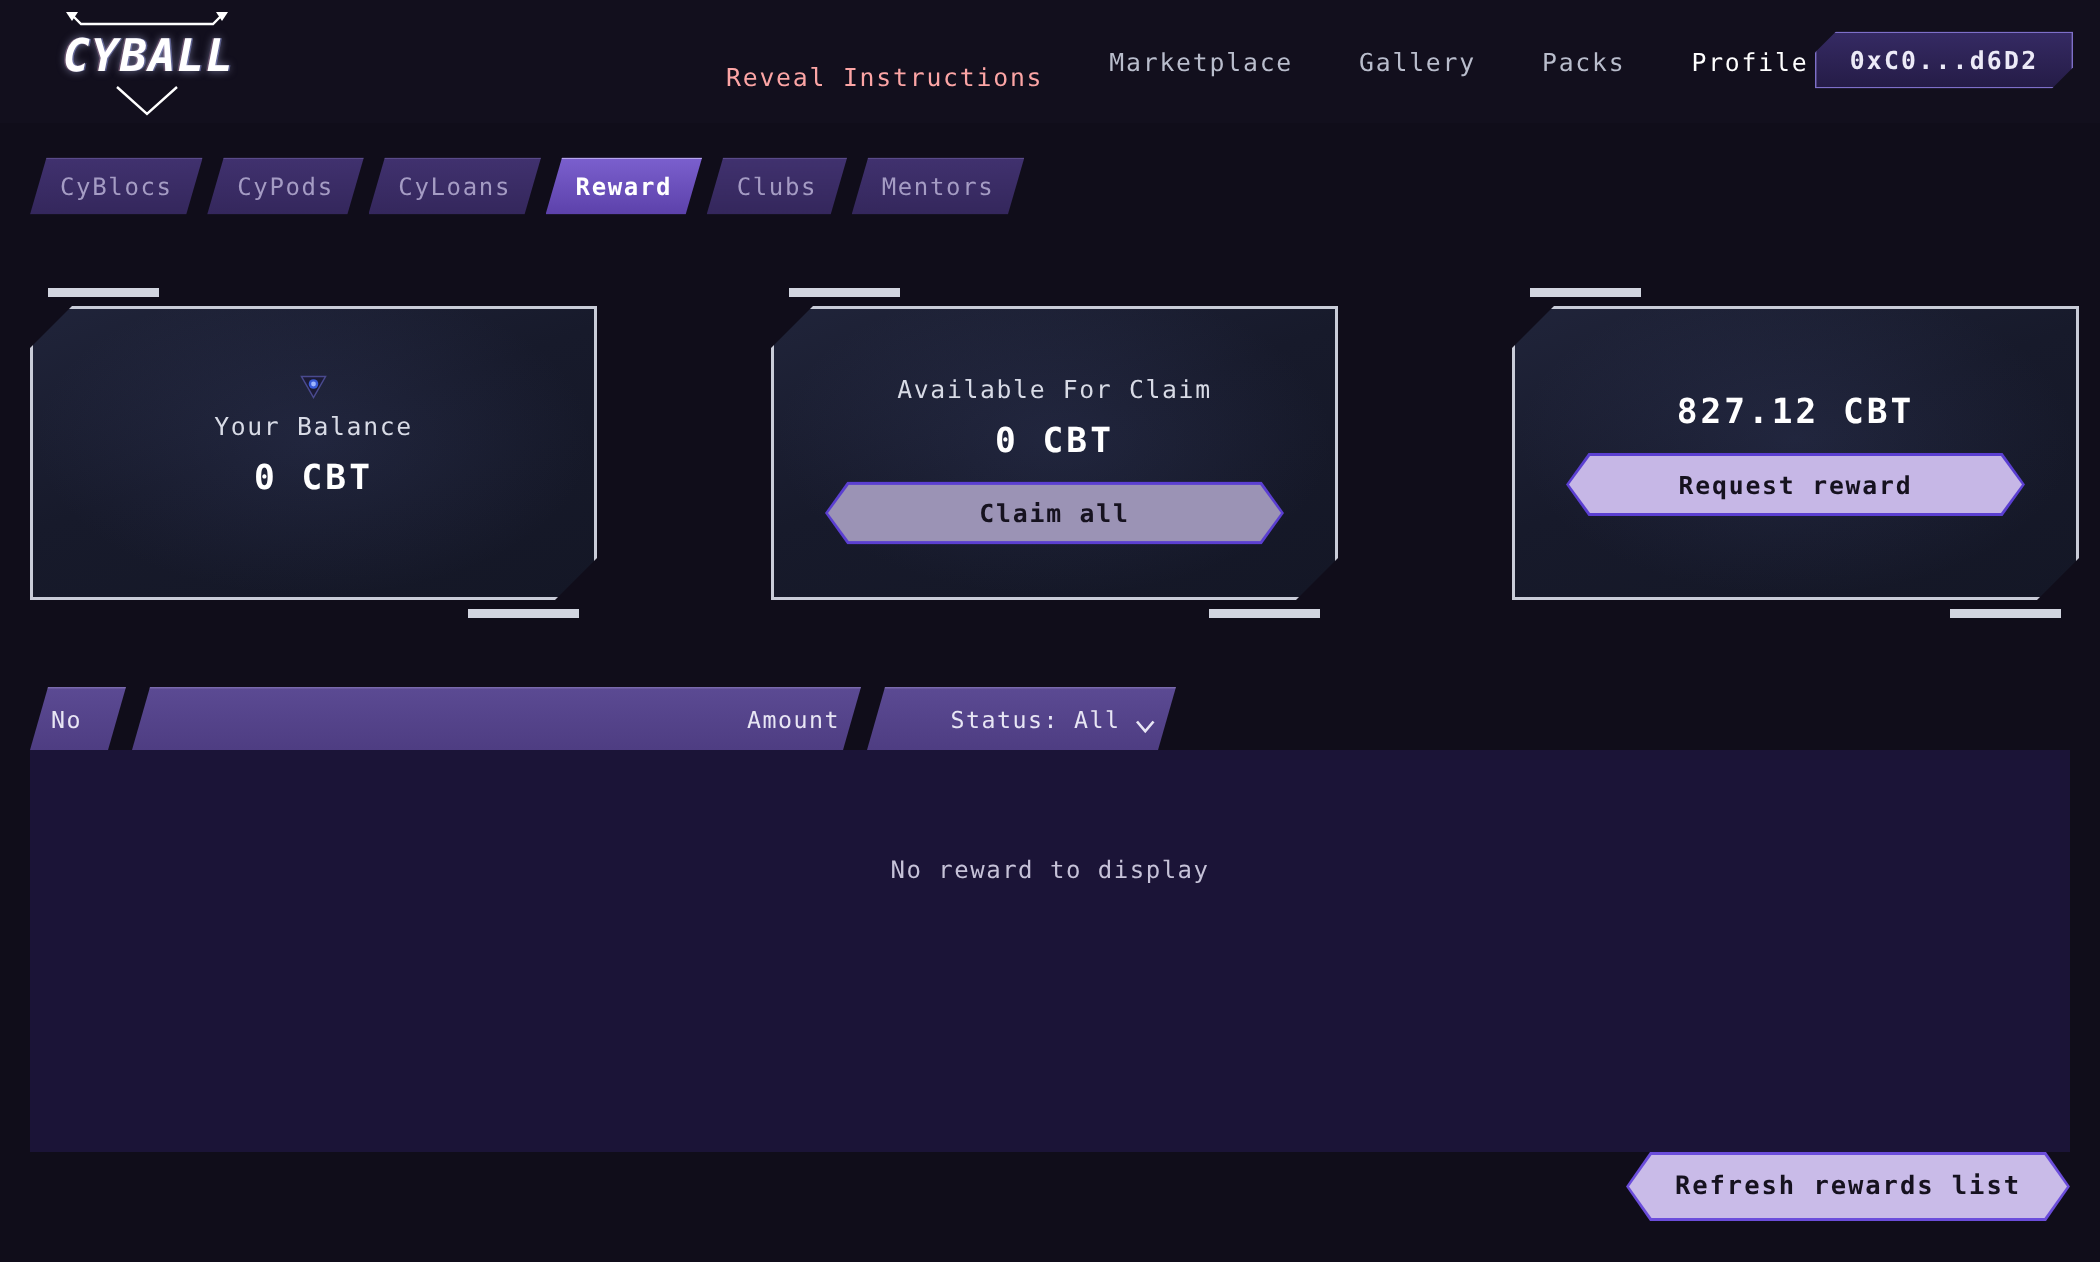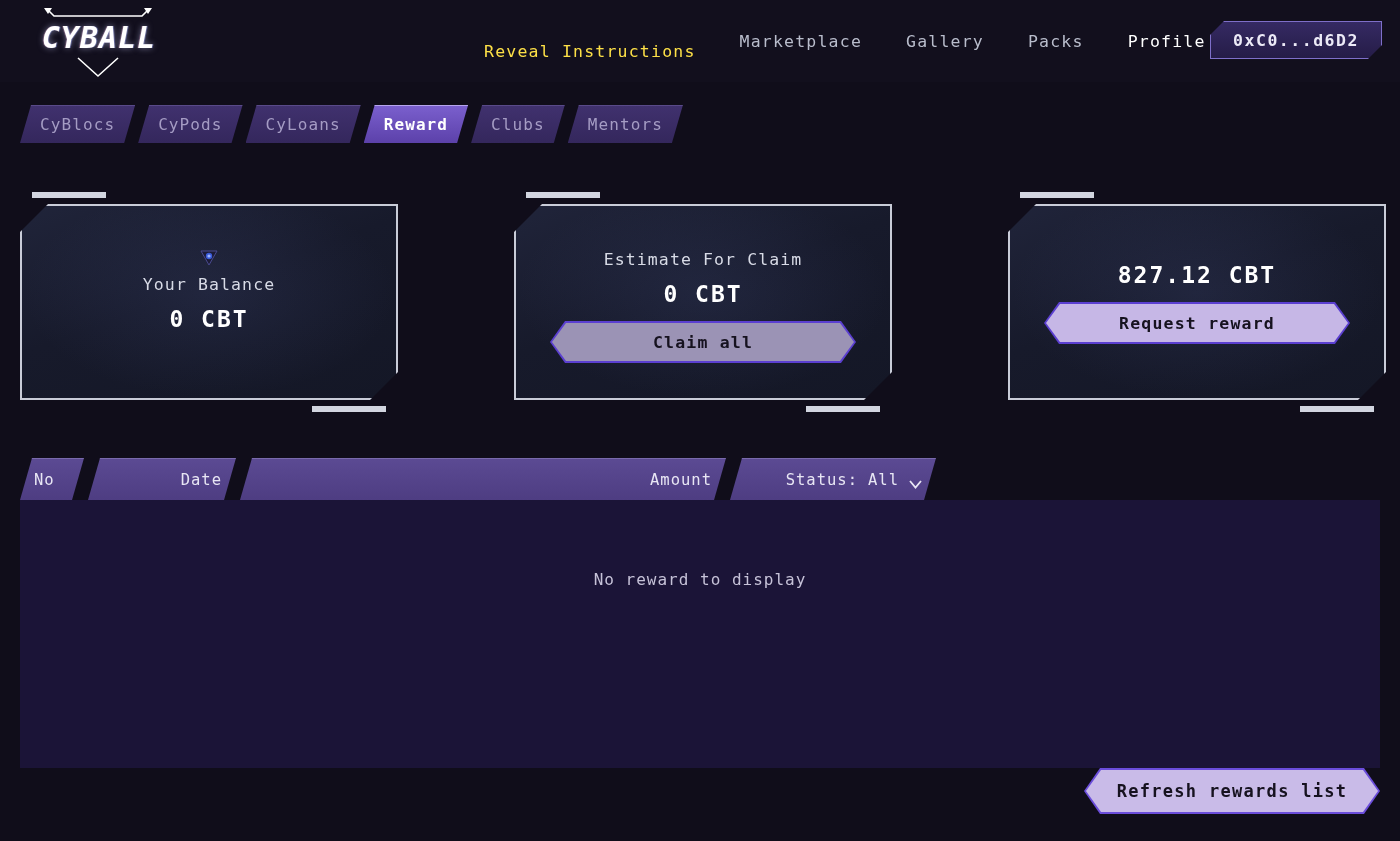--- a/index.html
+++ b/index.html
@@ -38,21 +38,21 @@
   .nav {
     position: absolute; left: 462px; top: 0; height: 82px;
     display: flex; align-items: center; gap: 0;
   }
   .nav a {
     font-family: "DejaVu Sans Mono", monospace;
     font-size: 16.5px; letter-spacing: 1.2px;
     color: #b9bdcc; text-decoration: none;
     padding: 0 22px; white-space: nowrap;
   }
-  .nav a.accent { color: #fde047; margin-top: 20px; }
+  .nav a.accent { color: #fca5a5; margin-top: 20px; }
   .nav a.current { color: #ffffff; font-weight: normal; }
 
   .wallet {
     position: absolute; right: 18px; top: 21px;
     height: 38px; min-width: 172px;
     display: flex; align-items: center; justify-content: center;
     padding: 0 18px;
     background: linear-gradient(180deg,#352a63 0%,#251c47 100%);
     border: 1.5px solid #7e6fc9;
     clip-path: polygon(14px 0, 100% 0, 100% calc(100% - 14px), calc(100% - 14px) 100%, 0 100%, 0 14px);
@@ -256,21 +256,21 @@
       <div class="card-value">0 CBT</div>
     </div>
   </div>
 
   <div class="card c2">
     <div class="card-frame"></div>
     <div class="accent-bar accent-tl"></div>
     <div class="accent-bar accent-br"></div>
     <div class="card-body">
       <div class="card-title">
-        <span>Estimate For Claim</span>
+        <span>Available For Claim</span>
       </div>
       <div class="card-value">0 CBT</div>
       <div class="hex-wrap">
         <div class="hex-border"></div>
         <button class="hex-btn disabled">Claim all</button>
       </div>
     </div>
   </div>
 
   <div class="card c3">
@@ -283,21 +283,20 @@
         <div class="hex-border"></div>
         <button class="hex-btn primary">Request reward</button>
       </div>
     </div>
   </div>
 </div>
 
 <div class="table-wrap">
   <div class="thead">
     <div class="th no">No</div>
-    <div class="th date">Date</div>
     <div class="th amount">Amount</div>
     <div class="th status">
       <span>Status:</span>
       <span>All</span>
       <span class="chev-dn">
         <svg viewBox="0 0 13 9" width="13" height="9">
           <path d="M1 1 L6.5 7.5 L12 1" fill="none" stroke="#e8e6f4" stroke-width="1.8"></path>
         </svg>
       </span>
     </div>

